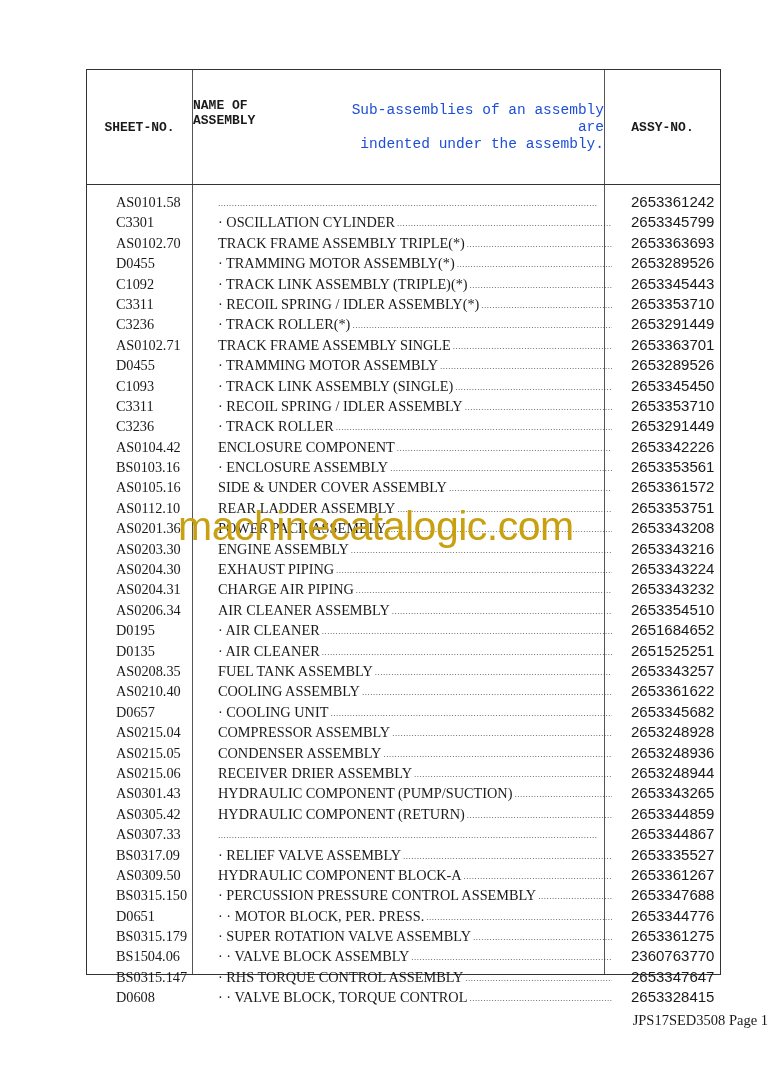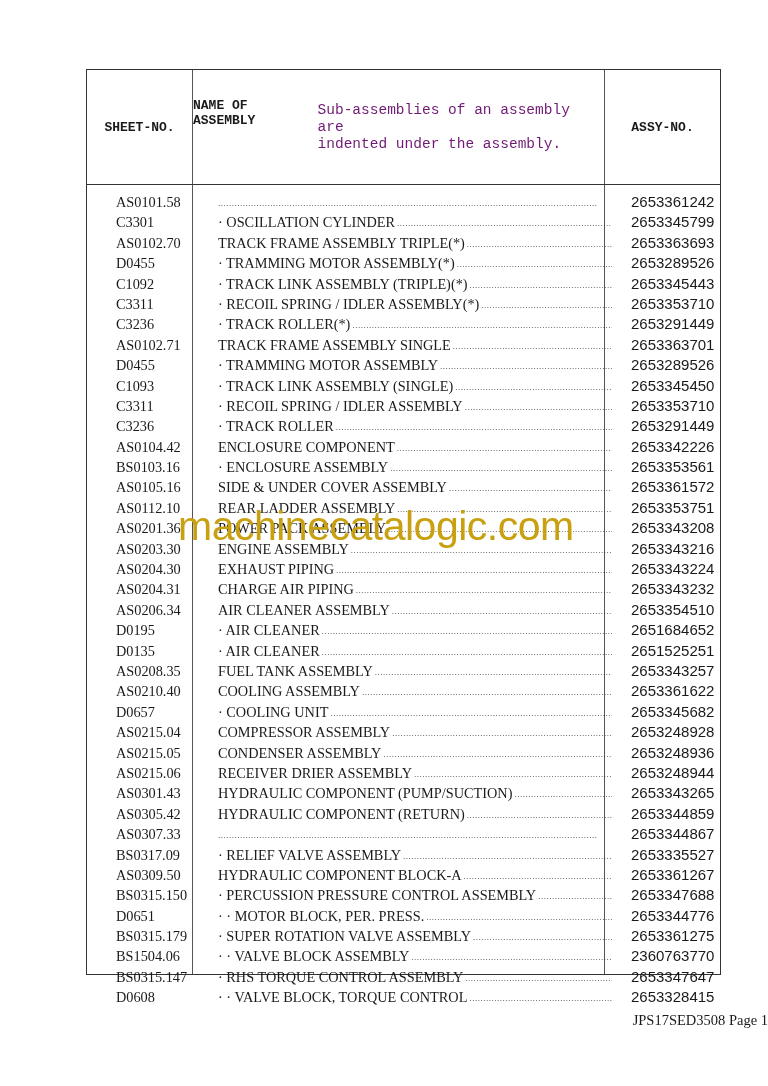--- a/index.html
+++ b/index.html
@@ -18,21 +18,21 @@
   .hline { position: absolute; left: 0; right: 0; top: 114px; height: 0; border-top: 1px solid #333; }
   .hdr {
     position: absolute; top: 0; height: 114px;
     font-family: "Liberation Mono", monospace; font-size: 13px;
     display: flex; align-items: center; justify-content: center;
   }
   .hdr-sheet { left: 0; width: 105px; font-weight: bold; }
   .hdr-assy { left: 518px; width: 115px; font-weight: bold; }
   .hdr-name { left: 106px; width: 411px; }
   .hdr-name .title { font-weight: bold; margin-top: -12px; margin-bottom: 16px; }
-  .hdr-name .note { font-size: 14.5px; line-height: 17px; text-align: left; color: #701a75; }
+  .hdr-name .note { font-size: 14.5px; line-height: 17px; text-align: right; color: #1d4ed8; }
   .rows { position: absolute; left: 16px; right: 0; top: 122px; }
   .row { position: relative; height: 20.4px; font-size: 14.3px; line-height: 20.4px; }
   .cell-sheet { position: absolute; left: 13px; width: 92px; white-space: nowrap; }
   .cell-name {
     position: absolute; left: 115px; width: 394px; white-space: nowrap; overflow: hidden;
     display: flex;
   }
   .cell-name .txt { flex: 0 0 auto; padding-right: 2px; }
   .cell-name .dots {
     flex: 1 1 auto; overflow: hidden; font-size: 9px; letter-spacing: 0.5px; color: #333;

